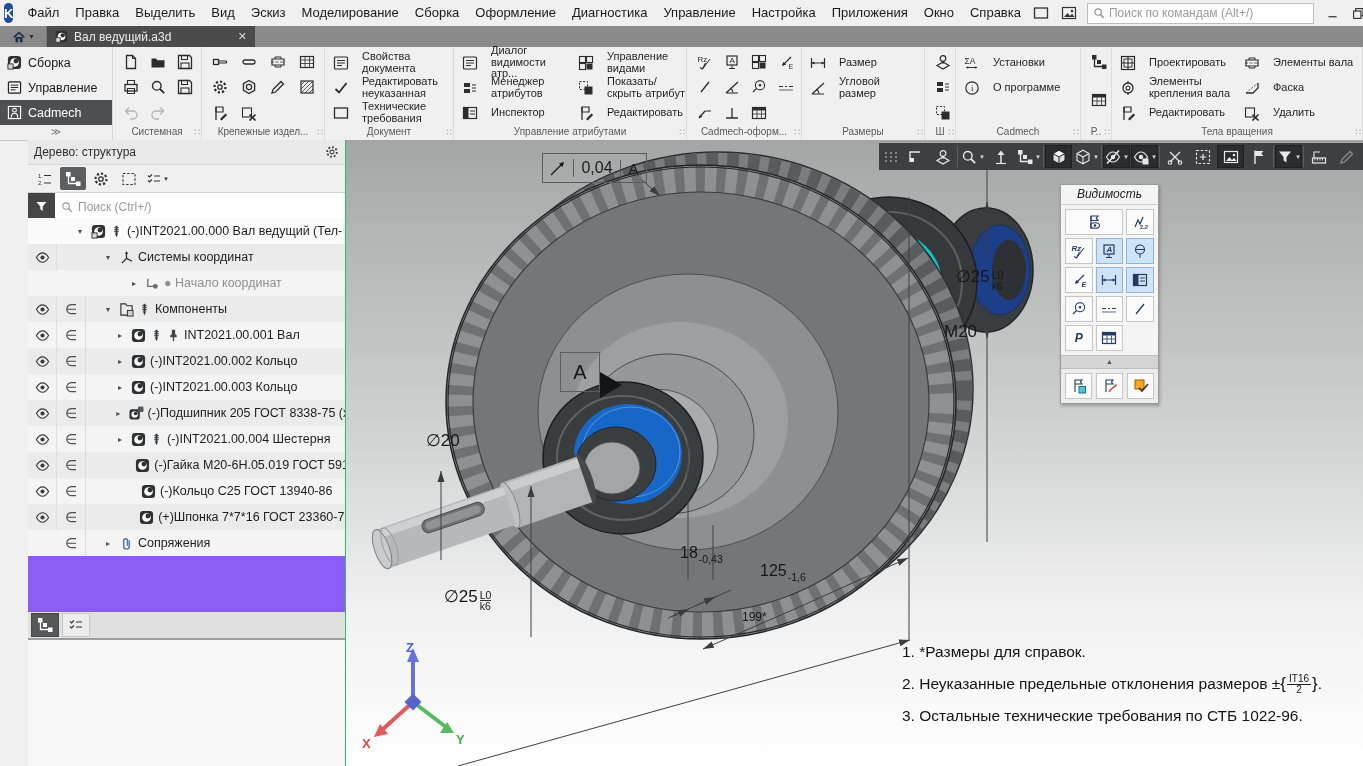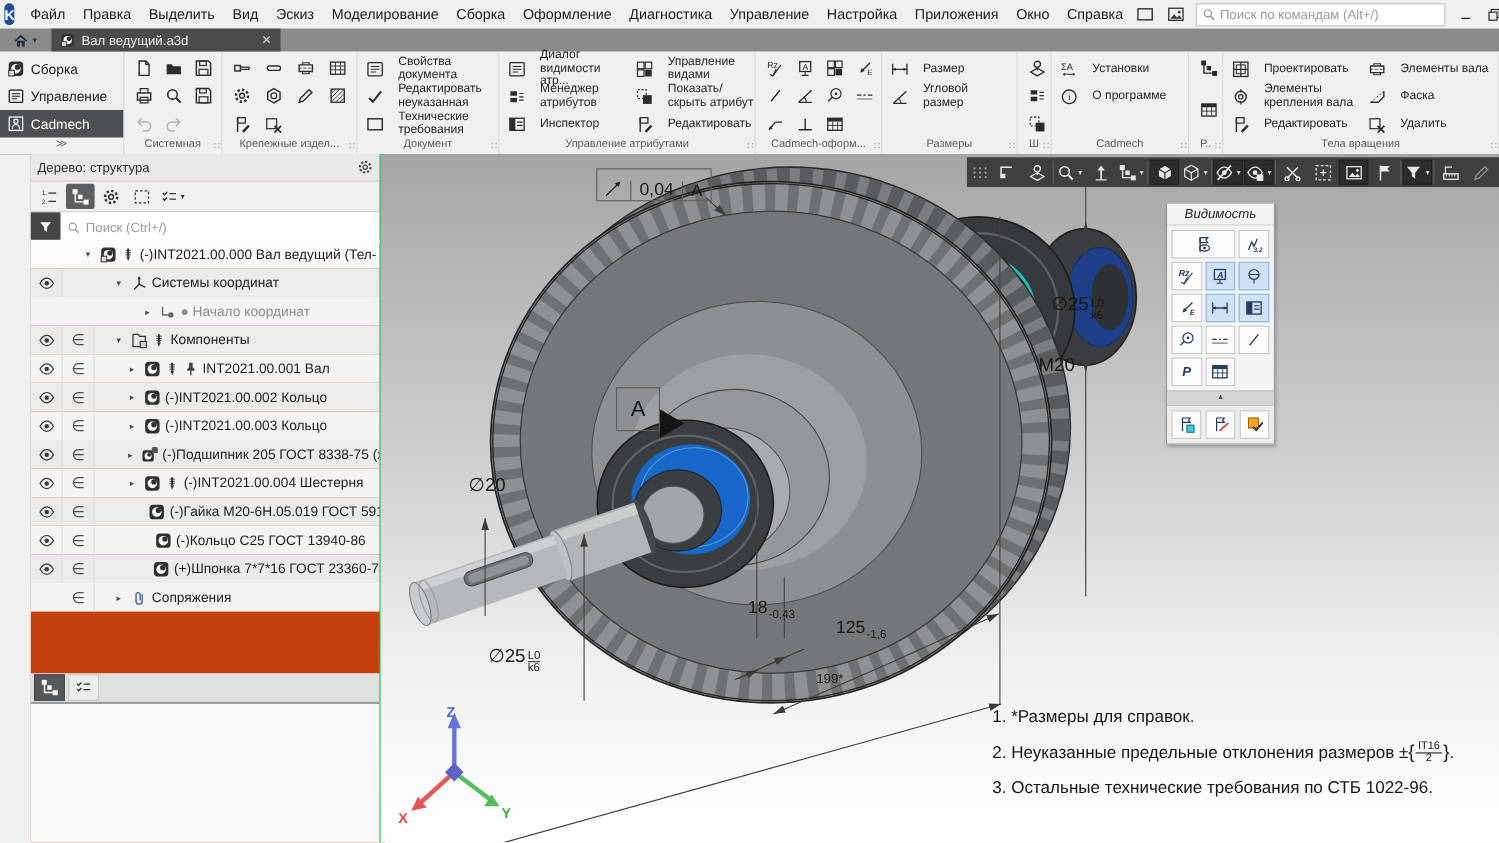--- a/index.html
+++ b/index.html
@@ -55,21 +55,21 @@
 
   
   .strip{position:absolute;left:0;top:140px;width:28px;bottom:0;background:#e3e3e3;
          border-right:1px solid #c6c6c6;display:flex;flex-direction:column;align-items:center;padding-top:8px;gap:10px;}
   .sico{width:22px;height:22px;display:flex;align-items:center;justify-content:center;color:#3c3c3c;
         font-size:13px;font-style:italic;}
   .sico.active{background:#55585a;color:#fff;border-radius:2px;font-style:normal;}
   .sico .gsvg{width:15px;height:15px;}
 
   
-  .panel{position:absolute;left:28px;top:140px;width:317px;bottom:0;background:#c2410c;border-right:5px solid #22c55e;}
+  .panel{position:absolute;left:28px;top:140px;width:317px;bottom:0;background:#8b5cf6;border-right:5px solid #22c55e;}
   .phead{height:24px;background:#e9e9e9;display:flex;align-items:center;padding:0 6px;font-size:12px;color:#2e2e2e;border-bottom:1px solid #d8d8d8;}
   .phead .gear{margin-left:auto;color:#4a4a4a;}
   .ptool{height:27px;display:flex;align-items:center;gap:2px;padding:0 4px;background:#f0f0f0;}
   .ptbtn{width:26px;height:23px;display:flex;align-items:center;justify-content:center;color:#333;}
   .ptbtn.active{background:#5c5f61;color:#fff;border-radius:2px;}
   .ptbtn .car{font-size:7px;margin-left:2px;}
   .psearch{height:27px;display:flex;border-top:1px solid #d0d0d0;border-bottom:2px solid #8f8f8f;background:#fff;}
   .pfunnel{width:27px;background:#454545;color:#fff;display:flex;align-items:center;justify-content:center;}
   .pfield{flex:1;display:flex;align-items:center;gap:5px;padding:0 6px;color:#9b9b9b;font-size:12px;}
   .pfield .gsvg{width:12px;height:12px;color:#9b9b9b;}
@@ -107,21 +107,21 @@
   .vtbtn .car{font-size:7px;margin-left:3px;color:#dcdcdc;}
   .vtbtn.pressed{background:#2a2c2d;box-shadow:inset 0 0 0 1px #1f2122;}
   .vtbtn.disabled{color:#8d8d8d;}
   .vtbtn.sep{min-width:1px;width:1px;height:21px;background:#5d5d5d;padding:0;}
   .vtbtn.grip{min-width:14px;color:#9c9e9f;}
 
   .model{position:absolute;left:0;top:0;}
 
   
   .cadtext{position:absolute;color:#161616;font-size:17px;white-space:nowrap;}
-  .runout{position:absolute;display:flex;height:28px;border:1px solid #5c5c5c;align-items:flex-end;}
+  .runout{position:absolute;display:flex;height:28px;border:1px solid #5c5c5c;align-items:center;}
   .runout .rc{display:flex;align-items:center;justify-content:center;}
   .runout .rc1{width:30px;}
   .runout .rc2{width:46px;border-left:1px solid #5c5c5c;font-size:16px;}
   .runout .rc3{width:25px;border-left:1px solid #5c5c5c;font-size:15px;}
   .datumbox{position:absolute;width:38px;height:38px;border:1.5px solid #5c5c5c;display:flex;
             align-items:center;justify-content:center;font-size:20px;color:#161616;}
   .fit{display:inline-flex;flex-direction:column;font-size:10.5px;line-height:10px;margin-left:2px;
        transform:translateY(-3px);color:#161616;}
   .fit .fitsup{border-bottom:1px solid #333;}
   .tolsub{font-size:10.5px;position:relative;top:5px;margin-left:1px;}

